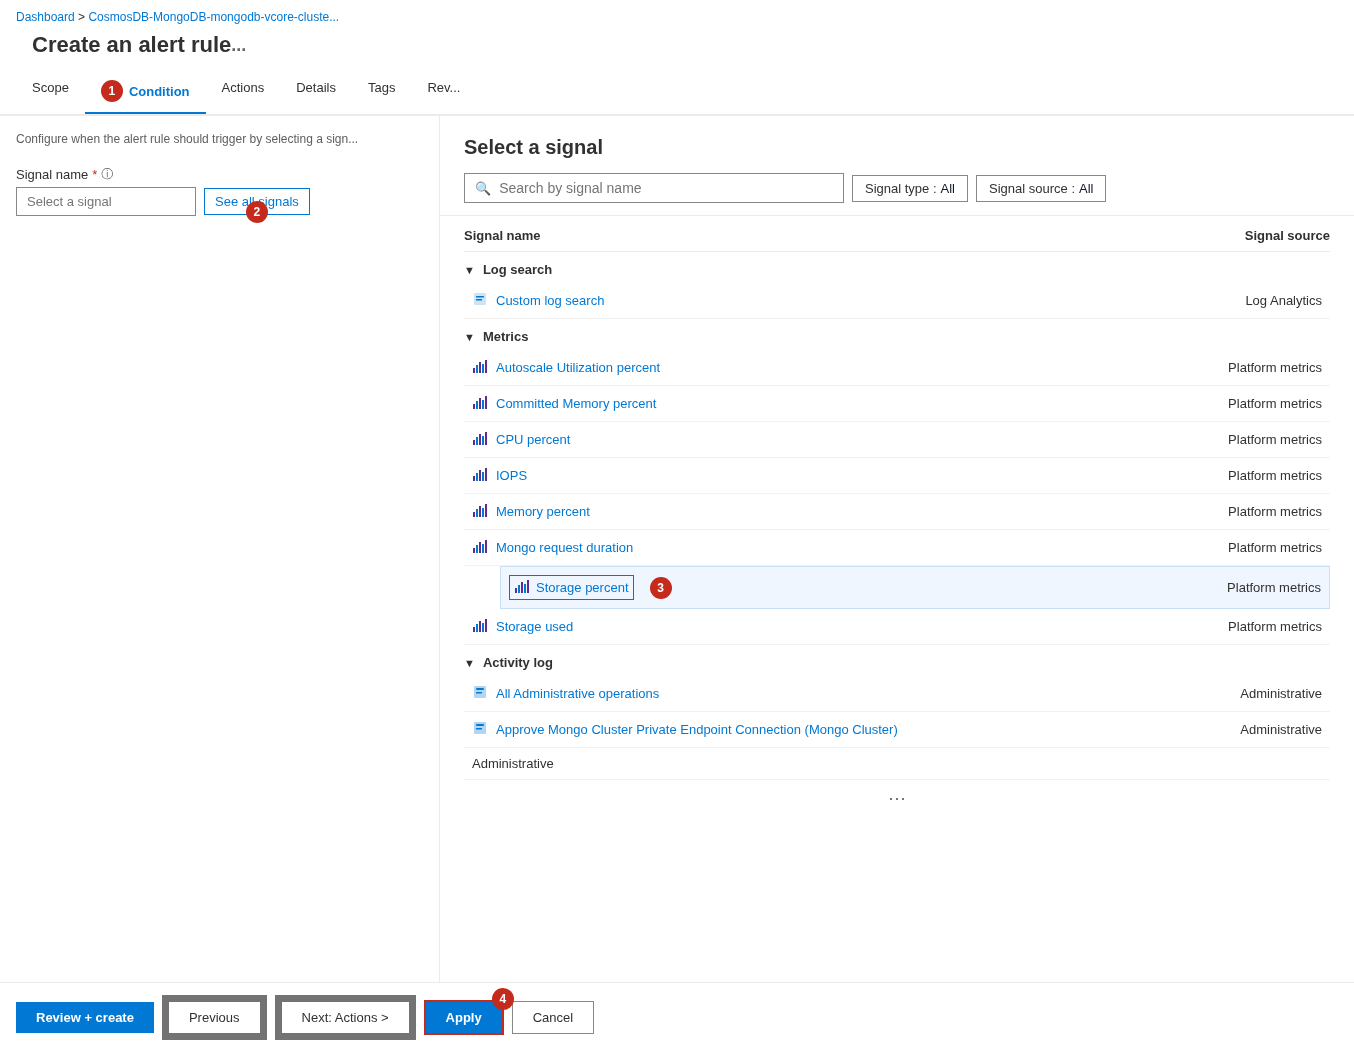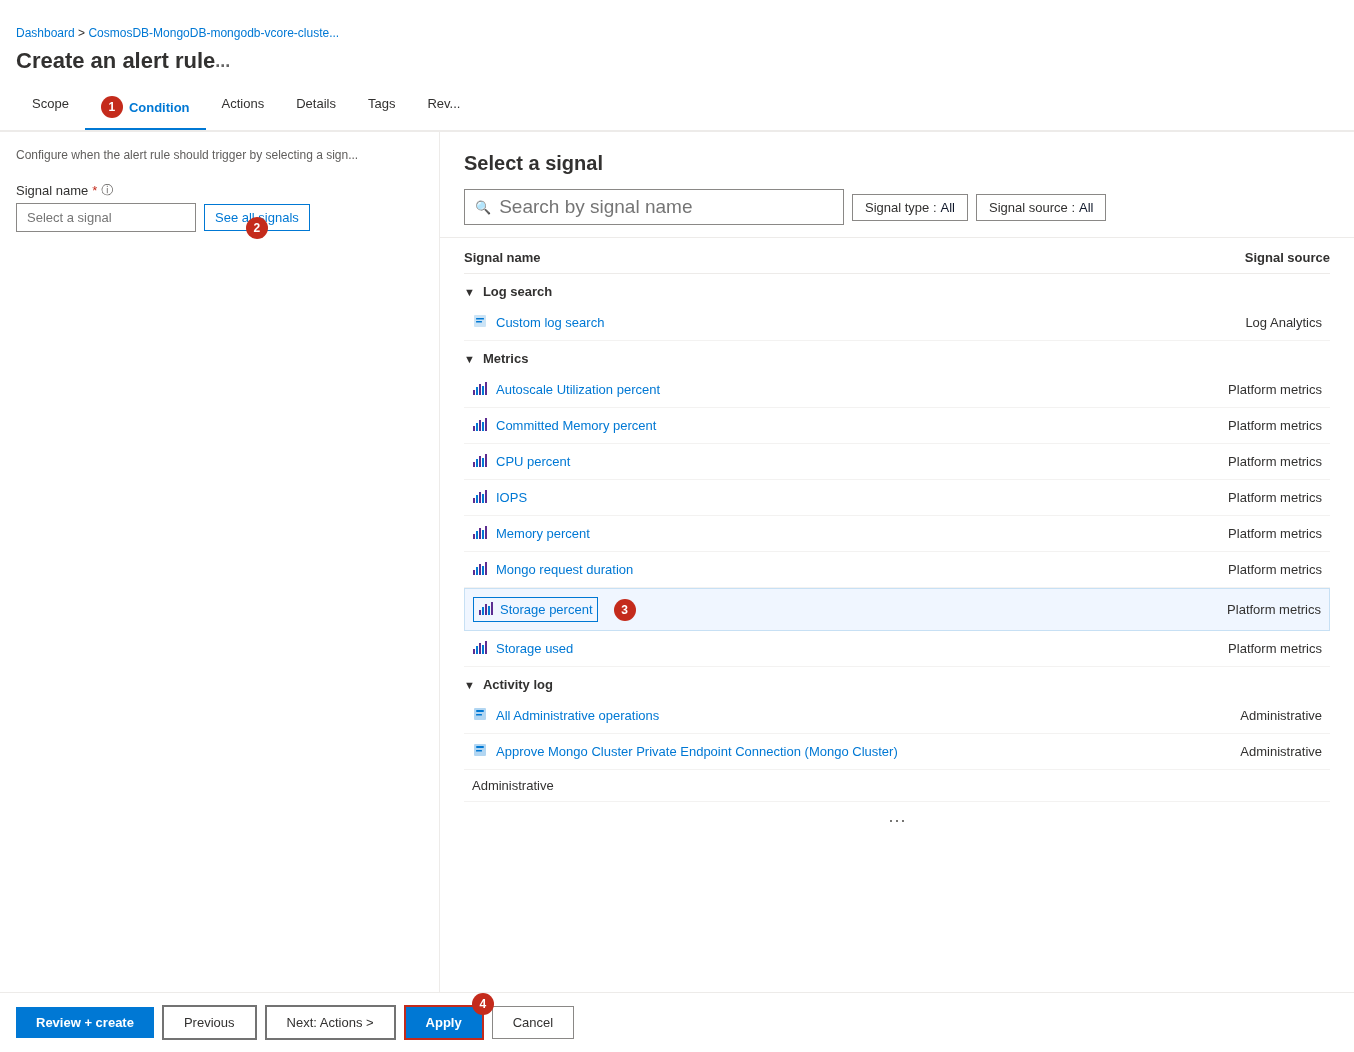--- a/index.html
+++ b/index.html
@@ -1,21 +1,21 @@
 <!DOCTYPE html>
 <html><head>
   <meta charset="utf-8">
   <style>
     * { box-sizing: border-box; margin: 0; padding: 0; }
     body { font-family: 'Segoe UI', Arial, sans-serif; font-size: 13px; background: #f3f2f1; display: flex; flex-direction: column; height: 1052px; width: 1354px; overflow: hidden; }
 
-    .breadcrumb { font-size: 12px; color: #0078d4; padding: 26px 16px 4px; background: #fff; }
+    .breadcrumb { font-size: 12px; color: #0078d4; padding: 10px 16px 4px; background: #fff; }
     .breadcrumb span { color: #323130; }
 
-    .page-title { font-size: 22px; font-weight: 600; color: #323130; padding: 4px 16px 12px; background: #fff; display: flex; align-items: center; gap: 0; text-align: center; }
+    .page-title { font-size: 22px; font-weight: 600; color: #323130; padding: 4px 32px 12px; background: #fff; display: flex; align-items: center; gap: 0; text-align: center; }
     .page-title-dots { font-size: 18px; color: #666; cursor: pointer; }
 
     .tabs { display: flex; background: #fff; border-bottom: 1px solid #edebe9; padding: 0 16px; }
     .tab { padding: 10px 16px; cursor: pointer; font-size: 13px; color: #323130; border-bottom: 2px solid transparent; position: relative; }
     .tab.active { color: #0078d4; border-bottom: 2px solid #0078d4; font-weight: 600; }
 
     .main-layout { display: flex; flex: 1; overflow: hidden; justify-content: space-between; }
 
     .left-panel { width: 440px; background: #fff; border-right: 1px solid #edebe9; padding: 16px; overflow-y: auto; flex-shrink: 0; }
     .subtitle { font-size: 12px; color: #605e5c; margin-bottom: 20px; }
@@ -25,40 +25,40 @@
     .signal-input-row { display: flex; gap: 8px; align-items: center; }
     .signal-input { border: 1px solid #8a8886; padding: 6px 10px; font-size: 13px; color: #a19f9d; width: 180px; }
     .see-signals-link { color: #0078d4; font-size: 13px; text-decoration: none; cursor: pointer; border: 1px solid #0078d4; padding: 5px 10px; }
 
     .right-panel { flex: 1; background: #fff; display: flex; flex-direction: column; overflow: hidden; }
     .panel-header { padding: 20px 24px 12px; border-bottom: 1px solid #edebe9; }
     .panel-title { font-size: 20px; font-weight: 600; color: #323130; margin-bottom: 14px; }
     .search-filter-row { display: flex; gap: 8px; align-items: center; }
     .search-box { display: flex; align-items: center; border: 1px solid #8a8886; padding: 6px 10px; width: 380px; gap: 8px; }
     .search-icon { color: #605e5c; font-size: 13px; }
-    .search-input { border: none; outline: none; font-size: 19px; color: #a19f9d; width: 100%; }
+    .search-input { border: none; outline: none; font-size: 14px; color: #a19f9d; width: 100%; }
     .filter-badge { border: 1px solid #8a8886; padding: 5px 12px; font-size: 13px; color: #323130; cursor: pointer; display: flex; align-items: center; gap: 4px; }
     .filter-badge span.blue { color: #0f172a; }
 
     .signal-list { flex: 1; overflow-y: auto; padding: 0 24px; }
     .list-header { display: flex; justify-content: space-between; padding: 12px 0 8px; border-bottom: 1px solid #edebe9; }
     .list-header-col { font-size: 13px; font-weight: 600; color: #323130; }
 
     .group-header { display: flex; align-items: center; gap: 8px; padding: 10px 0 6px; cursor: pointer; }
     .group-header-label { font-size: 13px; font-weight: 600; color: #323130; }
     .chevron { color: #323130; font-size: 11px; }
 
     .signal-row { display: flex; justify-content: space-between; align-items: center; padding: 8px 8px; cursor: pointer; border-bottom: 1px solid #f3f2f1; }
     .signal-row.selected { background: #f0f6ff; border: 1px solid #c7e0f4; }
     .signal-name { display: flex; align-items: center; gap: 8px; color: #0078d4; font-size: 13px; }
     .signal-source { font-size: 13px; color: #323130; }
 
     .bottom-bar { display: flex; align-items: center; gap: 8px; padding: 12px 16px; background: #fff; border-top: 1px solid #edebe9; }
     .btn-primary { background: #0078d4; color: #fff; border: none; padding: 8px 20px; font-size: 13px; cursor: pointer; font-weight: 600; }
-    .btn-secondary { background: #fff; color: #323130; border: 2px solid #737373; padding: 8px 20px; font-size: 13px; cursor: pointer; }
+    .btn-secondary { background: #fff; color: #323130; border: 7px solid #737373; padding: 8px 20px; font-size: 13px; cursor: pointer; }
     .btn-apply { background: #0078d4; color: #fff; border: 2px solid #c42b1c; padding: 8px 20px; font-size: 13px; cursor: pointer; font-weight: 600; }
     .btn-cancel { background: #fff; color: #323130; border: 1px solid #8a8886; padding: 8px 20px; font-size: 13px; cursor: pointer; }
 
     .badge-circle { width: 22px; height: 22px; background: #c42b1c; color: #fff; border-radius: 50%; font-size: 12px; display: inline-flex; align-items: center; justify-content: center; font-weight: 700; flex-shrink: 0; }
   </style>
 </head>
 <body>
 
 <div style="background:#fff; border-bottom:1px solid #edebe9;">
   <div class="breadcrumb">
@@ -238,21 +238,21 @@
                 <rect x="7" y="4" width="2" height="11" fill="#5c2d91"></rect>
                 <rect x="10" y="6" width="2" height="9" fill="#0078d4"></rect>
                 <rect x="13" y="2" width="2" height="13" fill="#5c2d91"></rect>
               </svg>
           </span>
           <span>Mongo request duration</span>
         </div>
         <div class="signal-source">Platform metrics</div>
       </div>
 
-      <div class="signal-row selected" style="background:#f0f6ff; position:relative;">
+      <div class="signal-row selected" style="background:#f0f6ff; position:relative;margin-left:36px;">
         <div class="signal-name">
           <span style="border:1.5px solid #0078d4; padding:2px 4px; display:inline-flex; align-items:center; gap:6px;">
             <span>
               <svg width="16" height="16" viewBox="0 0 16 16">
                   <rect x="1" y="10" width="2" height="5" fill="#5c2d91"></rect>
                   <rect x="4" y="7" width="2" height="8" fill="#0078d4"></rect>
                   <rect x="7" y="4" width="2" height="11" fill="#5c2d91"></rect>
                   <rect x="10" y="6" width="2" height="9" fill="#0078d4"></rect>
                   <rect x="13" y="2" width="2" height="13" fill="#5c2d91"></rect>
                 </svg>

